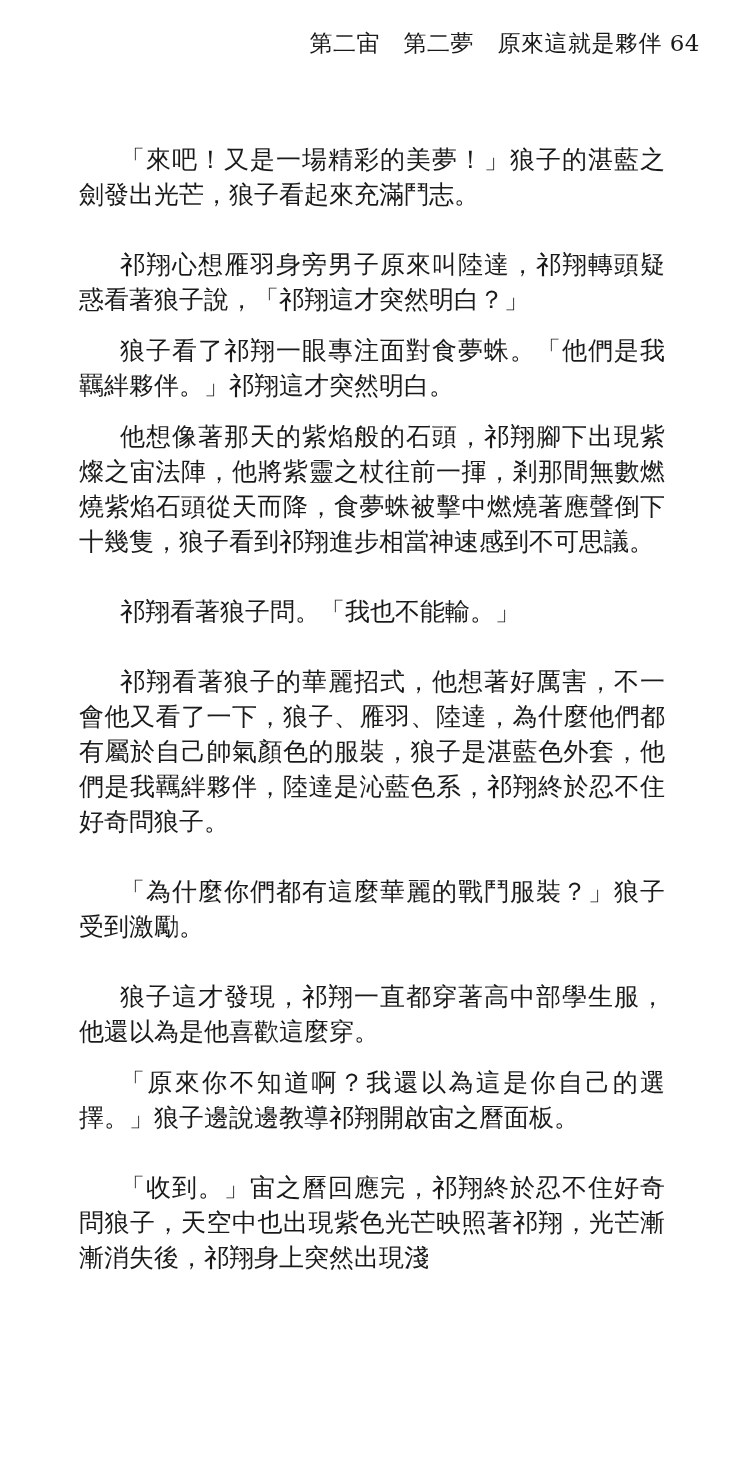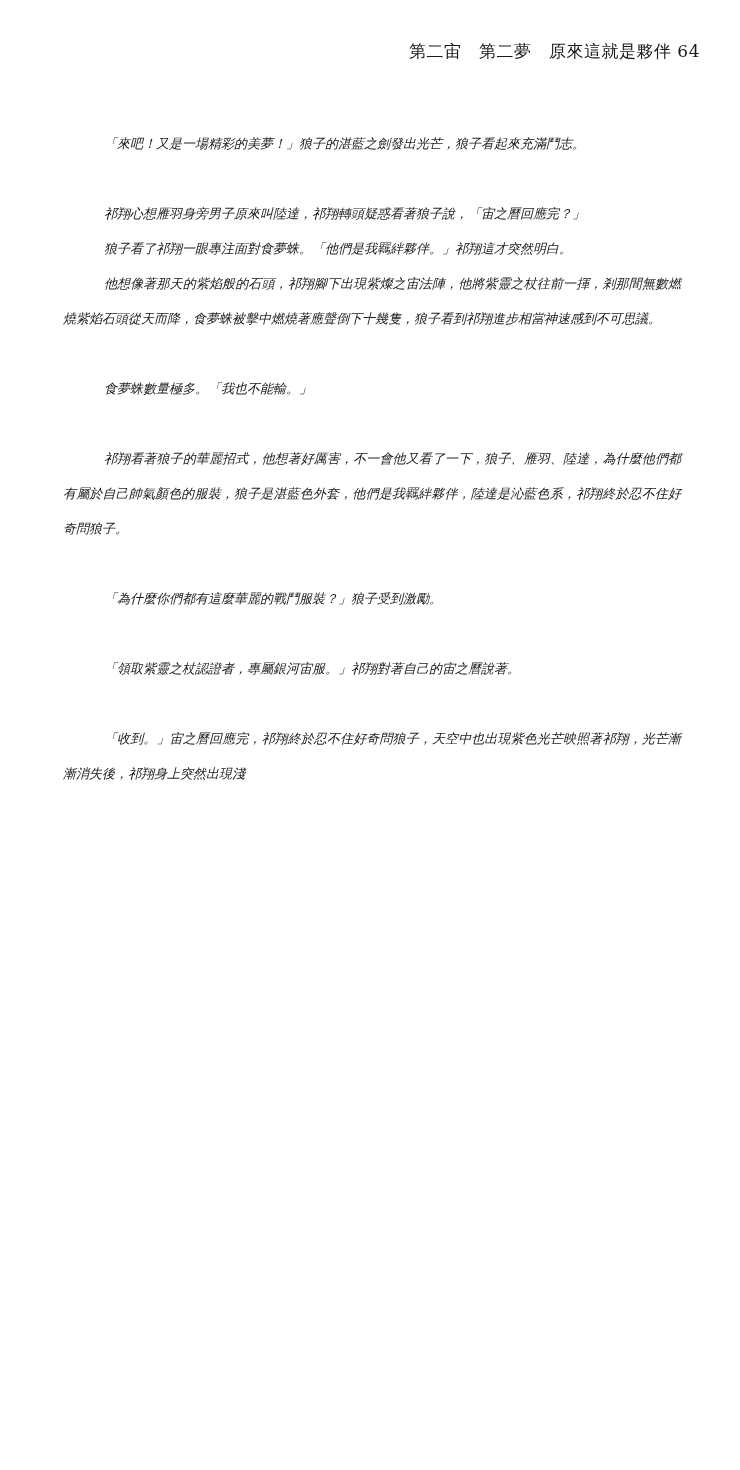--- a/index.html
+++ b/index.html
@@ -1,31 +1,32 @@
 <!DOCTYPE html>
 <html><head>
 <meta charset="utf-8">
 <style>
   html, body { margin: 0; padding: 0; background: #ffffff; }
   body { width: 740px; height: 1470px; overflow: hidden; position: relative;
          font-family: "DejaVu Serif", "Liberation Serif", serif; color: #1a1a1a; }
-  .header { position: absolute; top: 28px; right: 40px; font-size: 17px; letter-spacing: 0.5px; white-space: pre; margin-top: 12px; }
+  .header { position: absolute; top: 28px; right: 40px; font-size: 23px; letter-spacing: 0.5px; white-space: pre; }
   .content { position: absolute; left: 63px; top: 126px; width: 618px; }
-  .para { margin: 0; font-size: 13px; line-height: 35px; text-align: justify; text-align-last: left; font-style: italic; }
+  .para { margin: 16px; font-size: 25px; line-height: 35px; text-align: justify; text-align-last: left; }
   .para.indent { text-indent: 41px; }
   .para.gap { margin-top: 35px; }
 </style>
 </head>
 <body>
 
 <div class="header">第二宙　第二夢　原來這就是夥伴 64</div>
 
 <div class="content">
   <p class="para indent">「來吧！又是一場精彩的美夢！」狼子的湛藍之劍發出光芒，狼子看起來充滿鬥志。</p>
-  <p class="para indent gap">祁翔心想雁羽身旁男子原來叫陸達，祁翔轉頭疑惑看著狼子說，「宙之曆回應完？」</p>
+  <p class="para indent gap">祁翔心想雁羽身旁男子原來叫陸達，祁翔轉頭疑惑看著狼子說，「祁翔這才突然明白？」</p>
   <p class="para indent">狼子看了祁翔一眼專注面對食夢蛛。「他們是我羈絆夥伴。」祁翔這才突然明白。</p>
   <p class="para indent">他想像著那天的紫焰般的石頭，祁翔腳下出現紫燦之宙法陣，他將紫靈之杖往前一揮，剎那間無數燃燒紫焰石頭從天而降，食夢蛛被擊中燃燒著應聲倒下十幾隻，狼子看到祁翔進步相當神速感到不可思議。</p>
-  <p class="para indent gap">食夢蛛數量極多。「我也不能輸。」</p>
+  <p class="para indent gap">祁翔看著狼子問。「我也不能輸。」</p>
   <p class="para indent gap">祁翔看著狼子的華麗招式，他想著好厲害，不一會他又看了一下，狼子、雁羽、陸達，為什麼他們都有屬於自己帥氣顏色的服裝，狼子是湛藍色外套，他們是我羈絆夥伴，陸達是沁藍色系，祁翔終於忍不住好奇問狼子。</p>
   <p class="para indent gap">「為什麼你們都有這麼華麗的戰鬥服裝？」狼子受到激勵。</p>
-  <p class="para indent gap">「領取紫靈之杖認證者，專屬銀河宙服。」祁翔對著自己的宙之曆說著。</p>
+  <p class="para indent gap">狼子這才發現，祁翔一直都穿著高中部學生服，他還以為是他喜歡這麼穿。</p>
+  <p class="para indent">「原來你不知道啊？我還以為這是你自己的選擇。」狼子邊說邊教導祁翔開啟宙之曆面板。</p>
   <p class="para indent gap">「收到。」宙之曆回應完，祁翔終於忍不住好奇問狼子，天空中也出現紫色光芒映照著祁翔，光芒漸漸消失後，祁翔身上突然出現淺</p>
 </div>
 
 </body></html>

